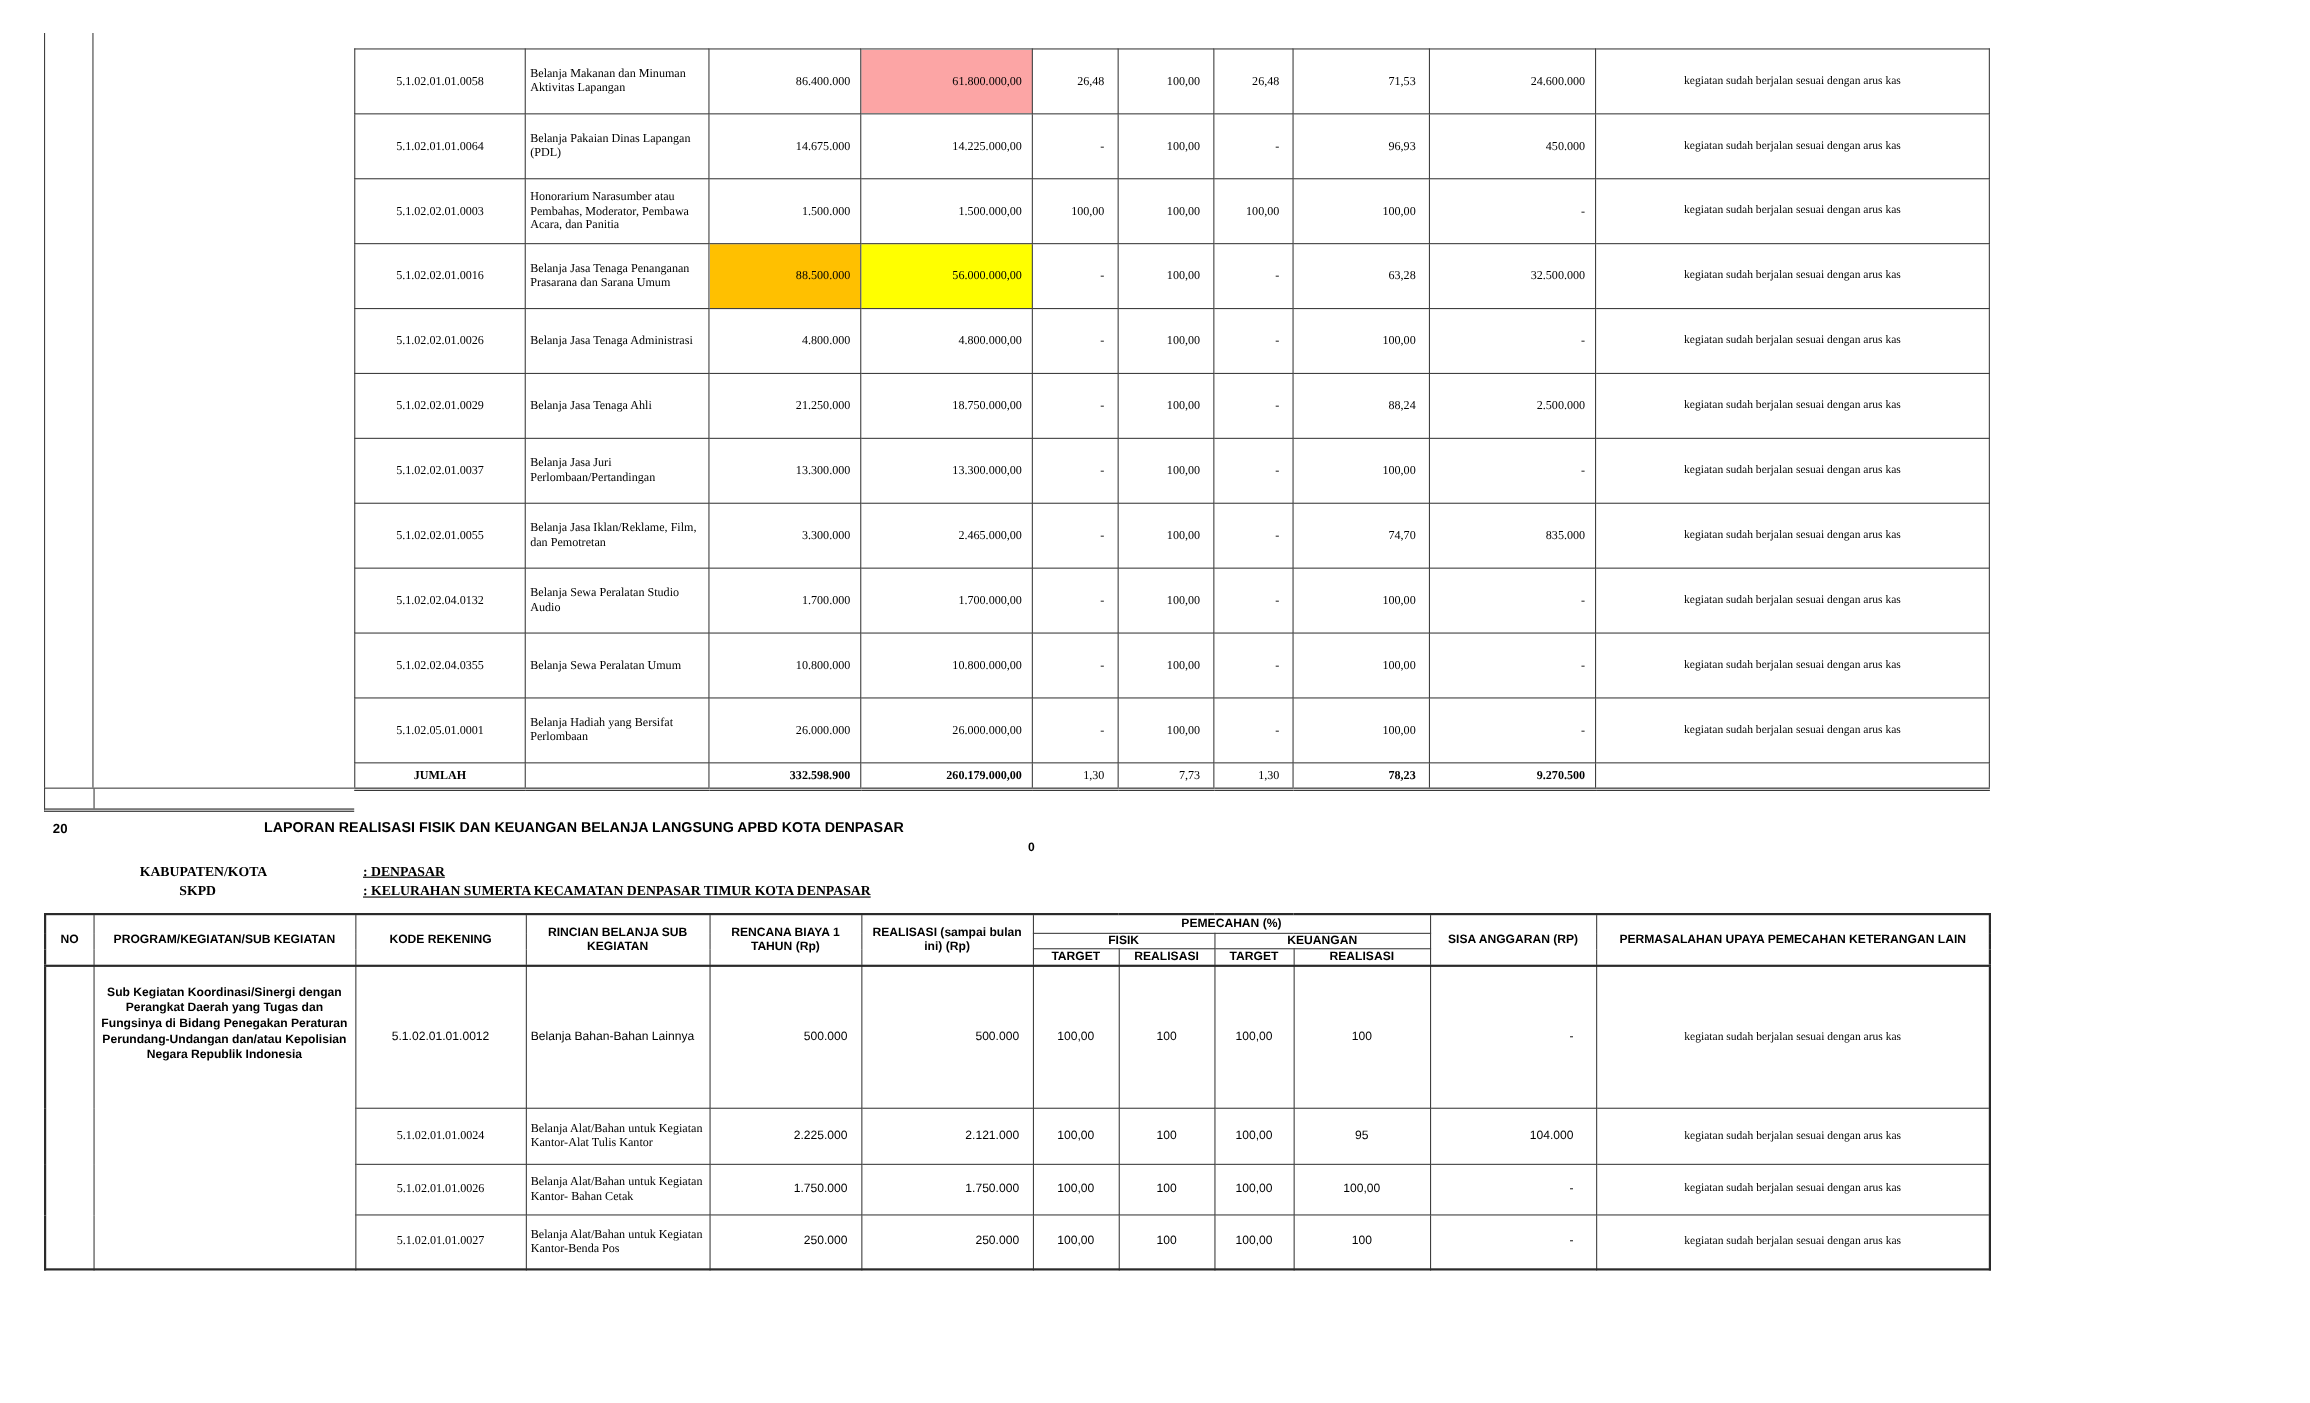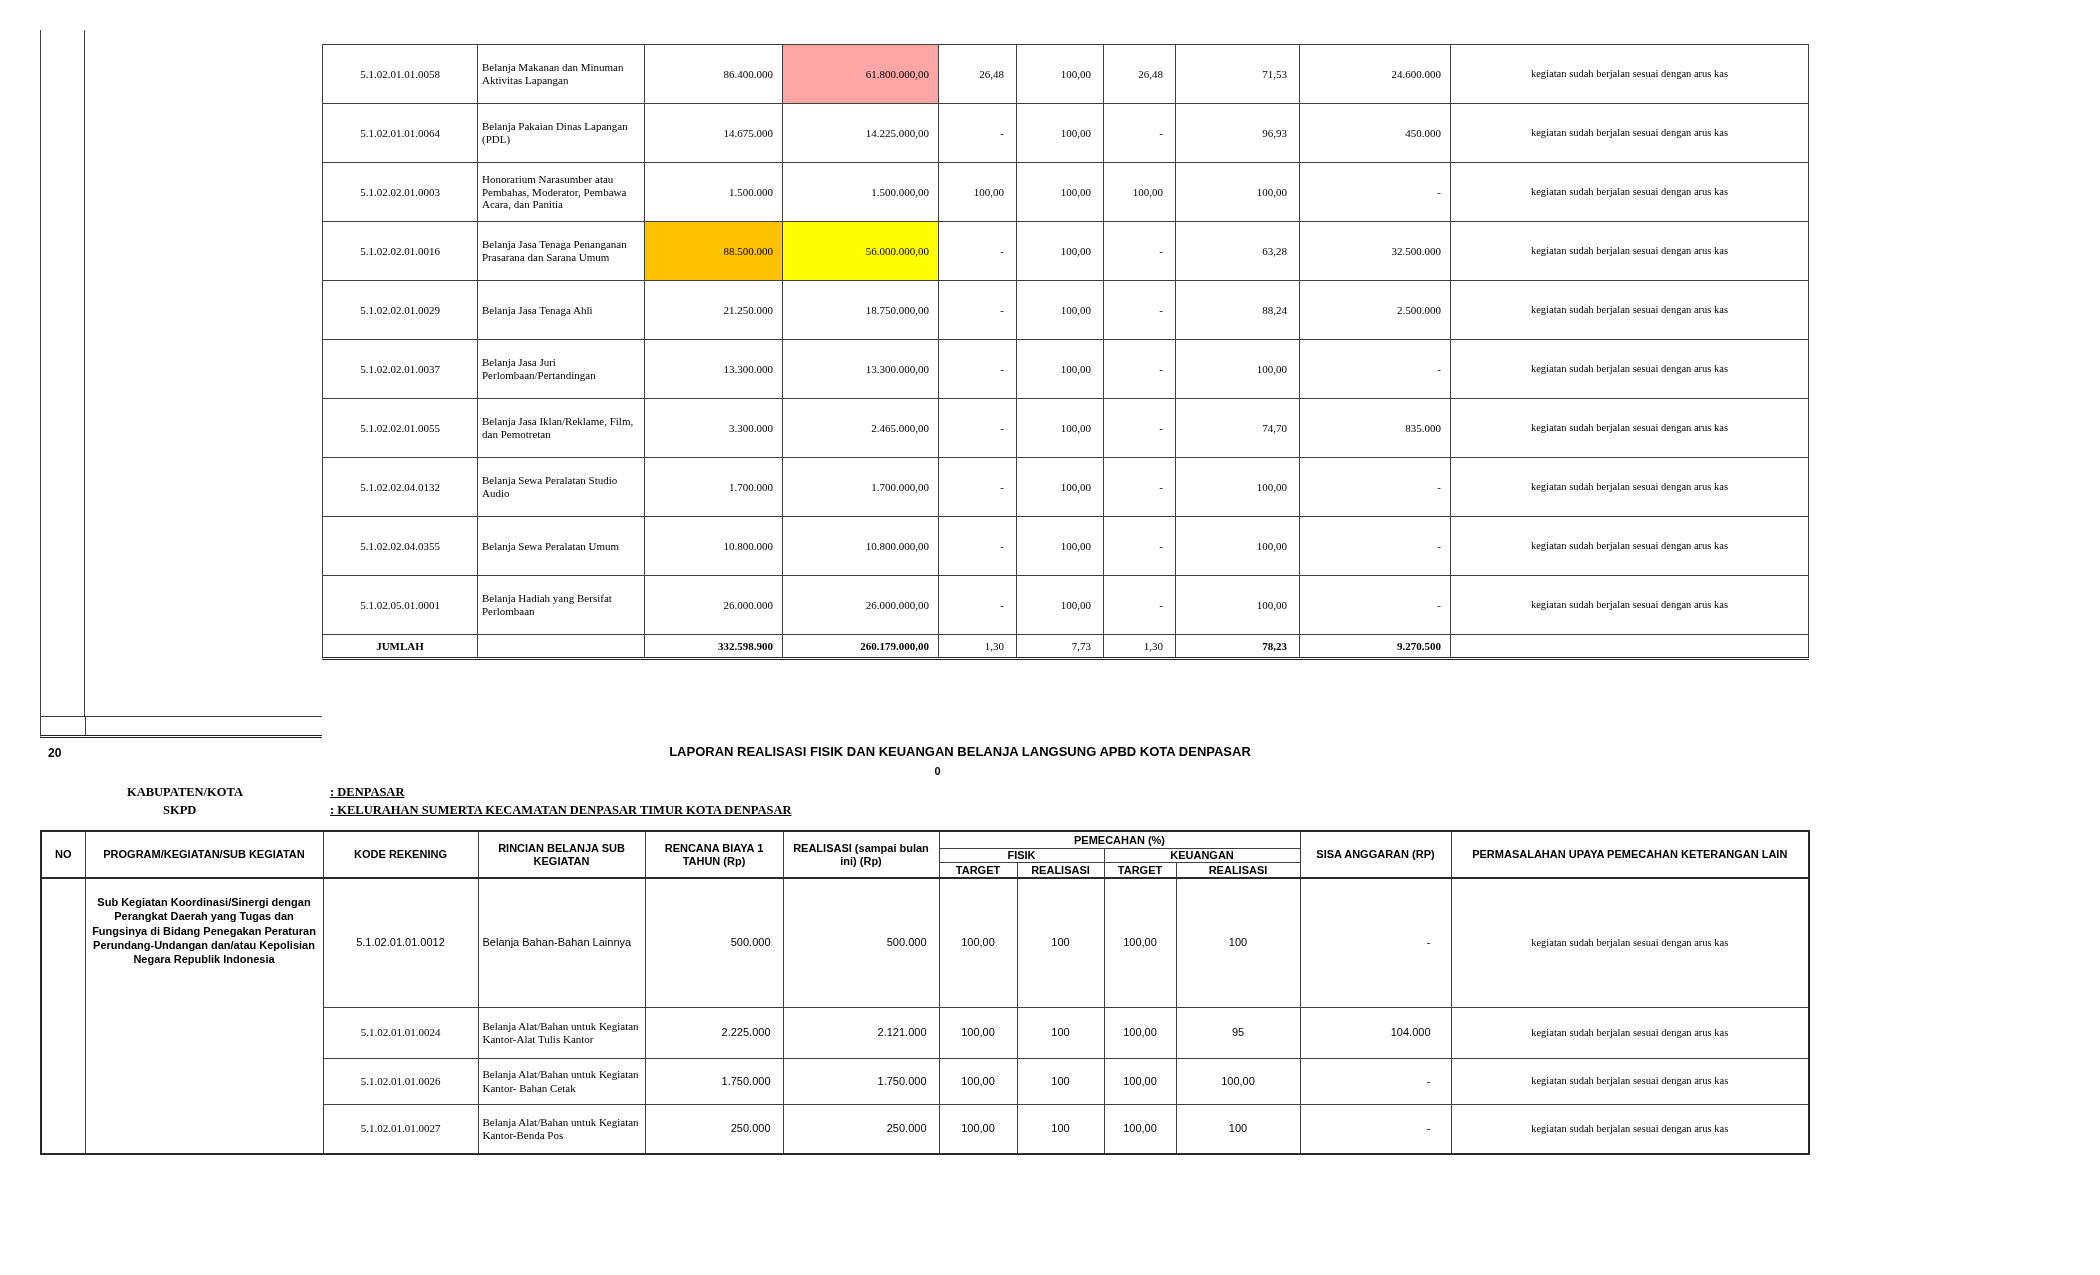--- a/index.html
+++ b/index.html
@@ -31,21 +31,21 @@
   #total-left-ext{
     position:absolute;left:40px;top:716px;width:282px;height:22px;
     border-top:1px solid #404040;border-left:1px solid #404040;
     border-bottom:3px double #222;box-sizing:border-box;
   }
   #total-left-ext .inner-v{position:absolute;left:44px;top:0;height:100%;width:0;border-left:1px solid #404040;}
 
   
   .sans{font-family:"Liberation Sans","DejaVu Sans",sans-serif;}
   #page-number{position:absolute;left:48px;top:746px;font-size:12px;font-weight:bold;}
-  #report-title{position:absolute;left:240px;top:744px;width:1440px;text-align:center;font-size:13px;font-weight:bold;}
+  #report-title{position:absolute;left:240px;top:744px;width:1440px;text-align:left;font-size:13px;font-weight:bold;}
   #report-subtitle{position:absolute;left:40px;top:765px;width:1795px;text-align:center;font-size:11px;font-weight:bold;}
   .meta-label{position:absolute;font-size:12.5px;font-weight:bold;}
   .meta-value{position:absolute;left:330px;font-size:12.5px;font-weight:bold;text-decoration:underline;}
 
   
   #bottom-table{
     position:absolute;left:40px;top:830px;width:1768px;
     font-family:"Liberation Sans","DejaVu Sans",sans-serif;font-size:11px;line-height:1.2;
     border:2px solid #2a2a2a;
   }
@@ -131,20 +131,32 @@
     <tr>
       <td class="c">5.1.02.02.01.0016</td>
       <td class="l">Belanja Jasa Tenaga Penanganan Prasarana dan Sarana Umum</td>
       <td class="r money" style="background-color: rgb(255, 192, 0);">88.500.000</td>
       <td class="r money" style="background-color: rgb(255, 255, 0);">56.000.000,00</td>
       <td class="r pct">-</td>
       <td class="r pct">100,00</td>
       <td class="r pct">-</td>
       <td class="r pct">63,28</td>
       <td class="r money">32.500.000</td>
+      <td class="remark">kegiatan sudah berjalan sesuai dengan arus kas</td>
+    </tr>
+    <tr>
+      <td class="c">5.1.02.02.01.0026</td>
+      <td class="l">Belanja Jasa Tenaga Administrasi</td>
+      <td class="r money">4.800.000</td>
+      <td class="r money">4.800.000,00</td>
+      <td class="r pct">-</td>
+      <td class="r pct">100,00</td>
+      <td class="r pct">-</td>
+      <td class="r pct">100,00</td>
+      <td class="r money">-</td>
       <td class="remark">kegiatan sudah berjalan sesuai dengan arus kas</td>
     </tr>
     <tr>
       <td class="c">5.1.02.02.01.0029</td>
       <td class="l">Belanja Jasa Tenaga Ahli</td>
       <td class="r money">21.250.000</td>
       <td class="r money">18.750.000,00</td>
       <td class="r pct">-</td>
       <td class="r pct">100,00</td>
       <td class="r pct">-</td>

